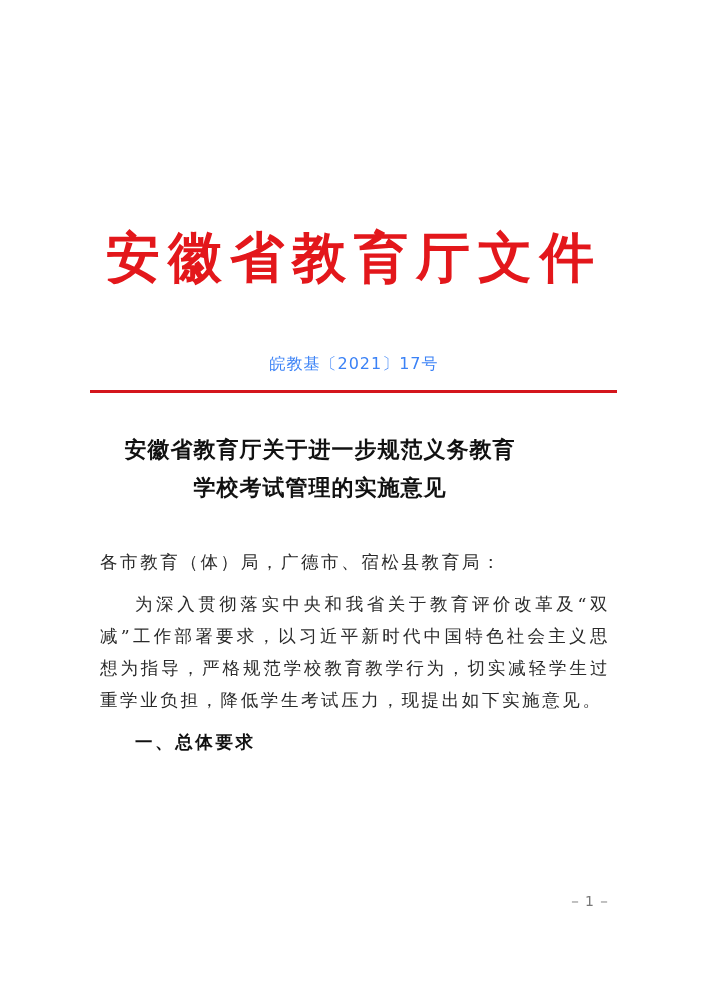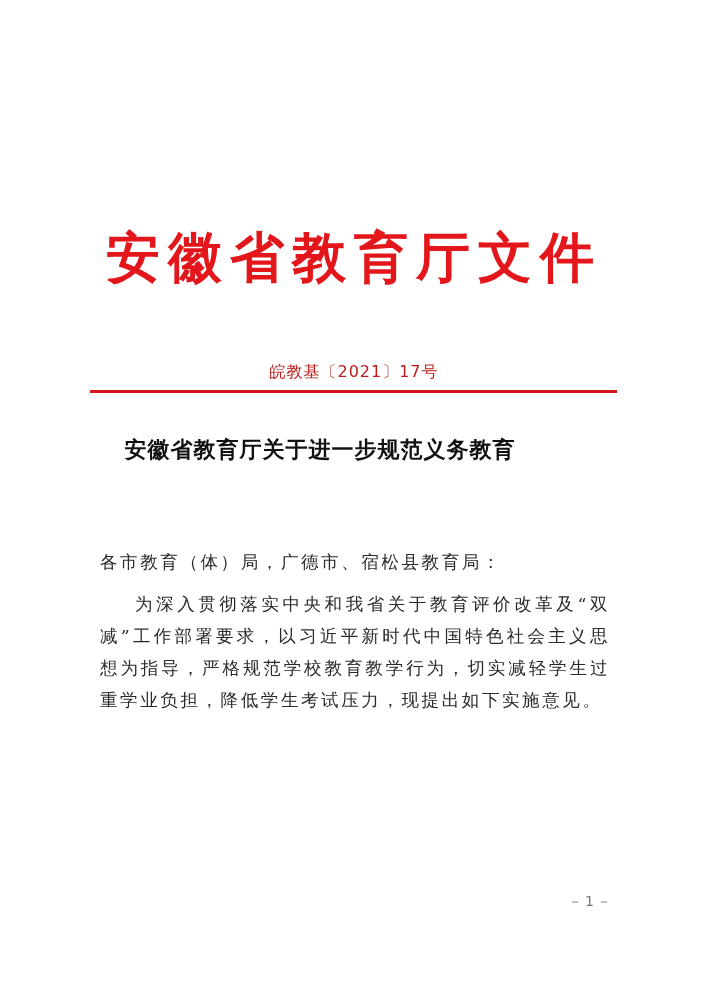--- a/index.html
+++ b/index.html
@@ -31,25 +31,25 @@
       font-family: "DejaVu Serif", "Liberation Serif", serif;
       font-weight: bold;
       font-size: 54px;
       letter-spacing: 8px;
       line-height: 70px;
     }
     .doc-number {
       position: absolute;
       left: 0;
       width: 708px;
-      top: 362px;
+      top: 354px;
       text-align: center;
       font-family: "DejaVu Sans", "Liberation Sans", sans-serif;
       font-size: 16px;
-      color: #b91c1c;
+      color: #3b82f6;
       letter-spacing: 1px;
     }
     .red-rule {
       position: absolute;
       left: 90px;
       width: 527px;
       top: 390px;
       height: 3px;
       background: #d4161c;
     }
@@ -108,22 +108,24 @@
 <div class="page">
 
   <div class="masthead">安徽省教育厅文件</div>
 
   <div class="doc-number">皖教基〔2021〕17号</div>
 
   <div class="red-rule"></div>
 
   <div class="doc-title">
     <div>安徽省教育厅关于进一步规范义务教育</div>
+    <div>学校考试管理的实施意见</div>
   </div>
 
   <div class="body-text">
     <p>各市教育（体）局，广德市、宿松县教育局：</p>
     <p class="indent">为深入贯彻落实中央和我省关于教育评价改革及“双减”工作部署要求，以习近平新时代中国特色社会主义思想为指导，严格规范学校教育教学行为，切实减轻学生过重学业负担，降低学生考试压力，现提出如下实施意见。</p>
+    <p class="indent heading">一、总体要求</p>
   </div>
 
   <div class="page-number">－1－</div>
 
 </div>
 
 </body></html>

